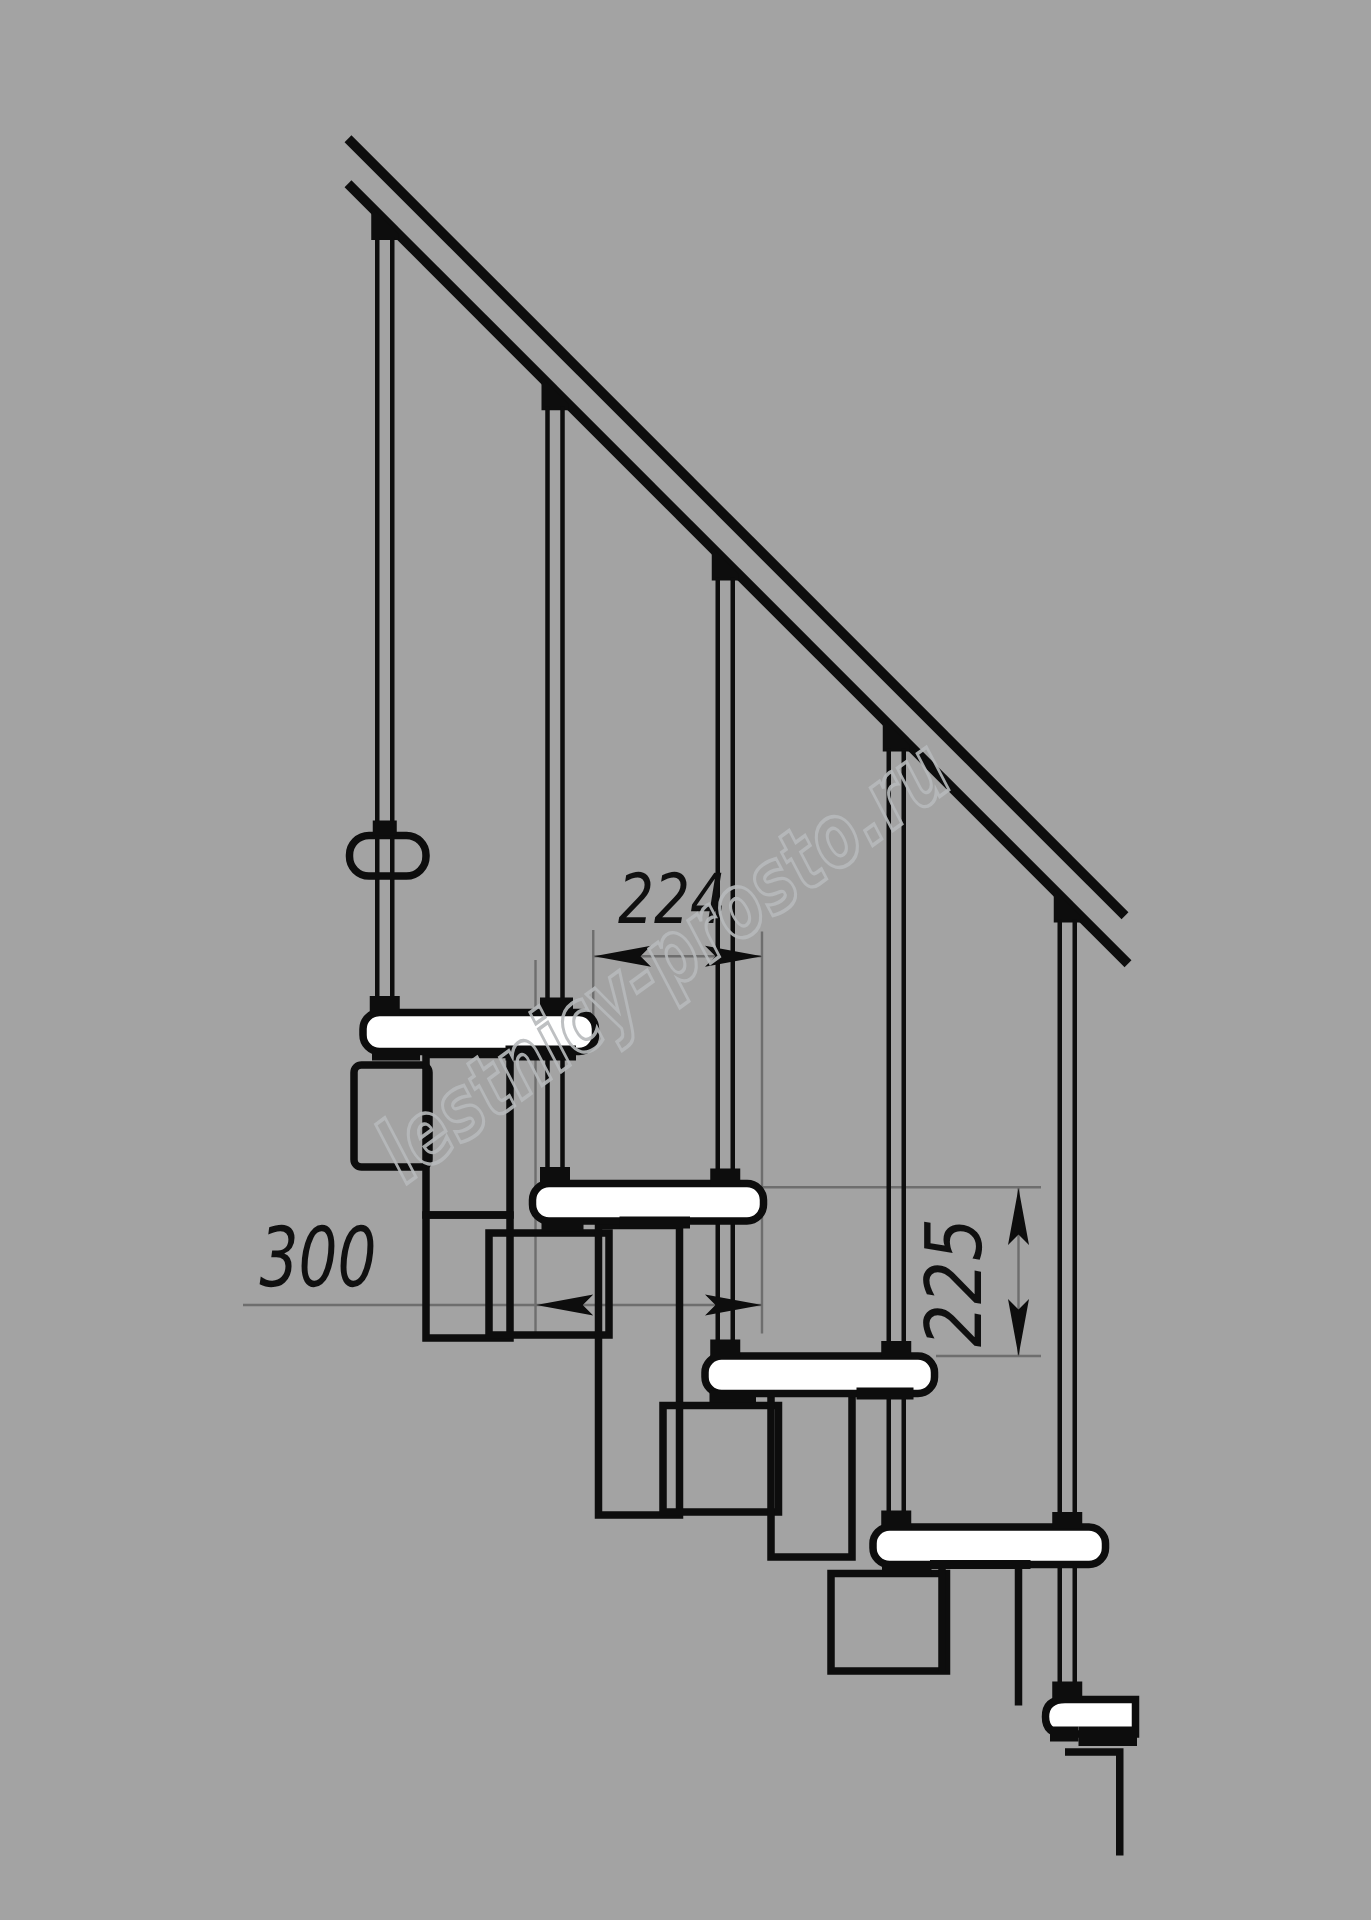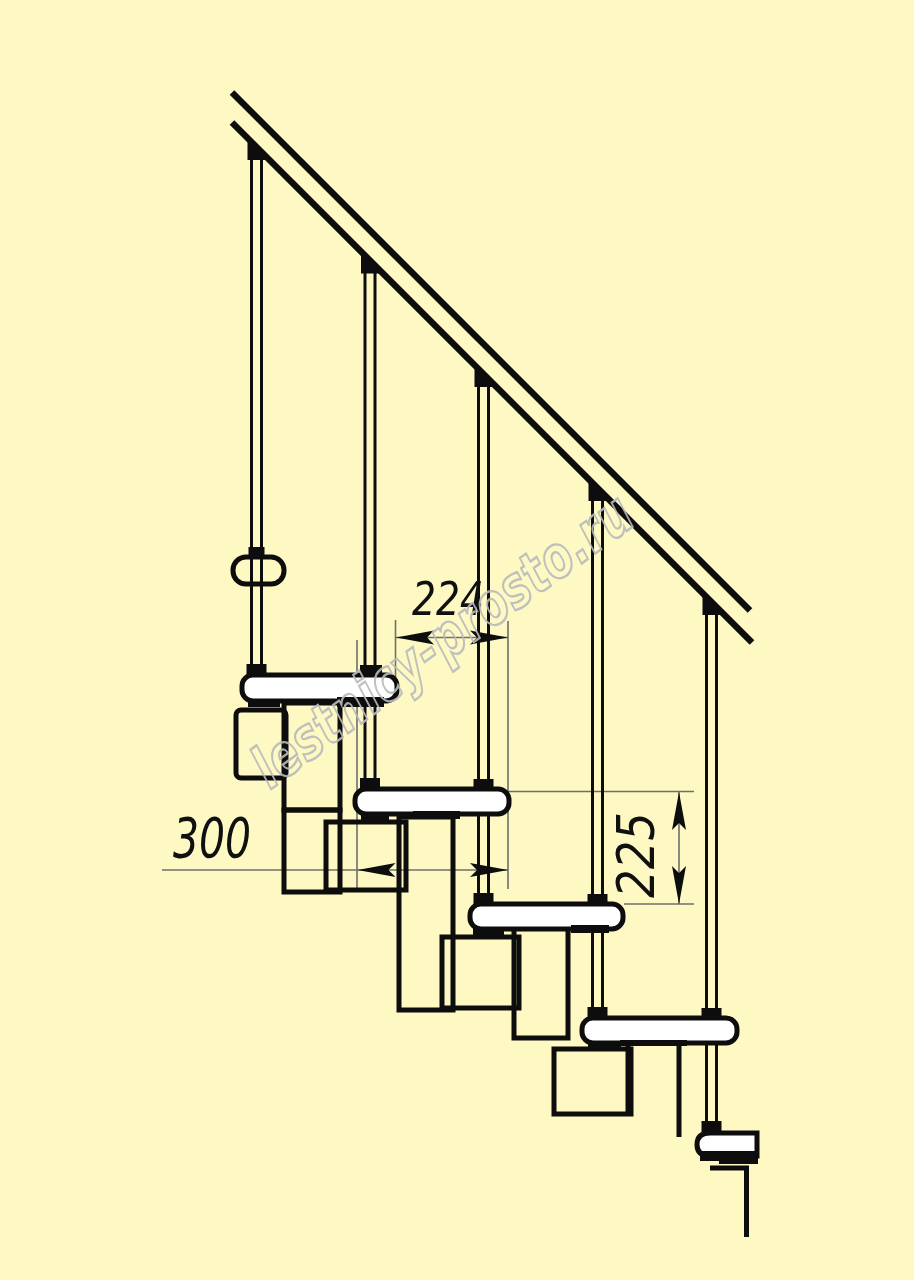--- a/index.html
+++ b/index.html
@@ -4,21 +4,21 @@
 <style>
   html, body {
     margin: 0;
     padding: 0;
     background: #ffffff;
   }
   .canvas {
     position: relative;
     width: 914px;
     height: 1280px;
-    background: #fef9c3;
+    background: #a3a3a3;
     overflow: hidden;
     font-family: "DejaVu Sans", sans-serif;
   }
   svg { display: block; }
   .dim-text {
     font-family: "DejaVu Sans", sans-serif;
     font-style: italic;
     fill: #101010;
   }
 </style>

